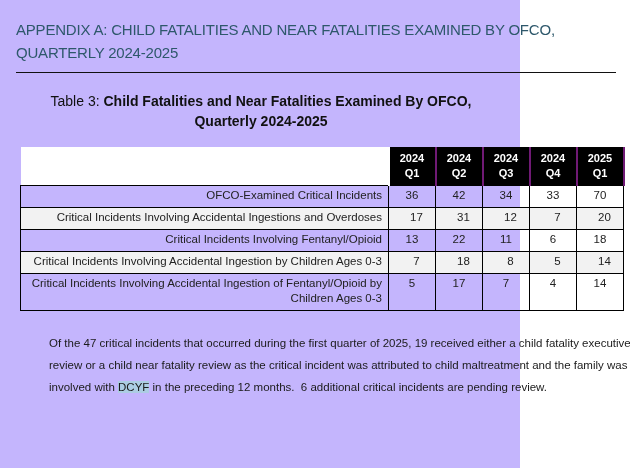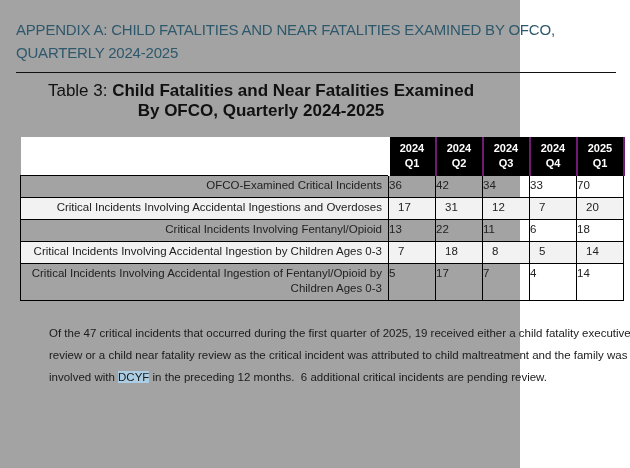--- a/index.html
+++ b/index.html
@@ -3,42 +3,42 @@
 <meta charset="utf-8">
 <style>
   * { margin: 0; padding: 0; box-sizing: border-box; }
   html, body { background: #ffffff; }
   body {
     width: 630px; height: 468px;
     font-family: "Liberation Sans", sans-serif;
     color: #1b1b1b;
     overflow: hidden;
   }
-  .page { width: 520px; height: 468px; padding: 18px 14px 0 16px; background: #a3a3a3; }
+  .page { width: 520px; height: 468px; padding: 18px 14px 0 16px; background: #c4b5fd; }
 
   .heading {
     width: 600px;
     font-size: 15px;
     line-height: 23px;
     font-weight: 400;
     letter-spacing: -0.2px;
     color: #2E586B;
   }
   .rule {
     margin-top: 8px;
     width: 600px;
     border-top: 1px solid #111111;
     height: 0;
   }
 
   .caption {
-    margin: 8px auto 0 auto;
+    margin: 18px auto 0 auto;
     max-width: 430px;
     text-align: center;
-    font-size: 17px;
+    font-size: 14px;
     line-height: 20px;
     color: #111111;
   }
   .cap-bold { font-weight: 700; }
 
   table.data {
     margin: 16px 0 0 4px;
     border-collapse: collapse;
     table-layout: fixed;
     width: 603px;
@@ -59,20 +59,21 @@
     border-right: 2px solid #701a75;
     border-top: none;
     border-bottom: 1px solid #000000;
   }
   td { border: 1px solid #000000; line-height: 15px; }
   td.label {
     text-align: right;
     padding: 2px 6px 4px 6px;
   }
   td.val {
+    text-align: center;
     padding: 2px 0 4px 0;
   }
   tr.alt td { background: #F2F2F2; padding-left: 9px; }
 
   .para {
     margin-top: 21px;
     width: 602px;
     font-size: 11.5px;
     line-height: 22px;
     color: #1b1b1b;

